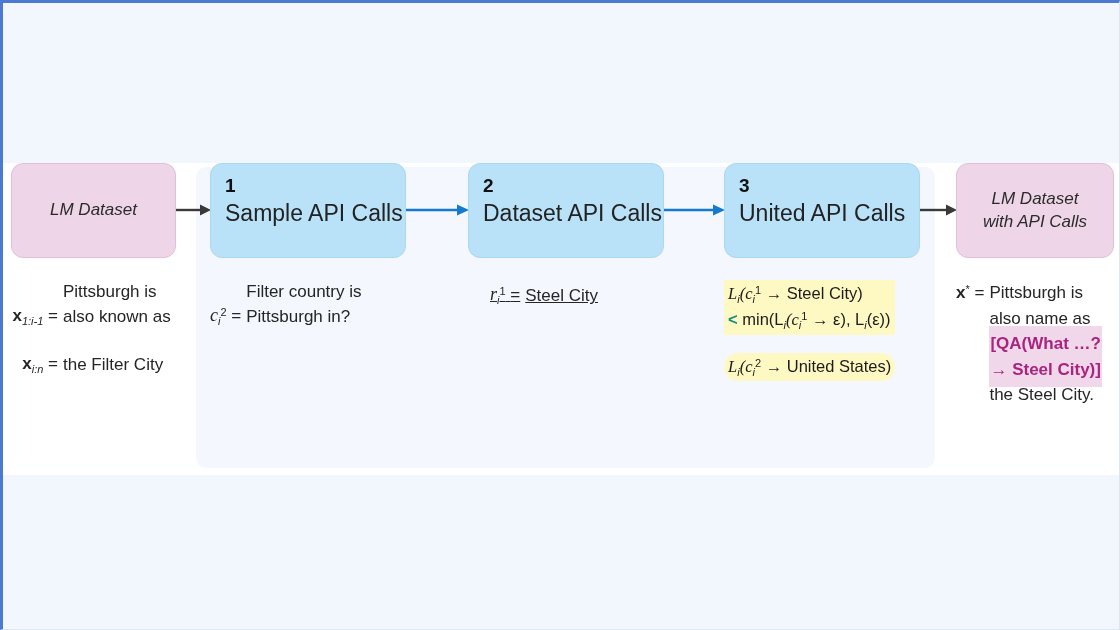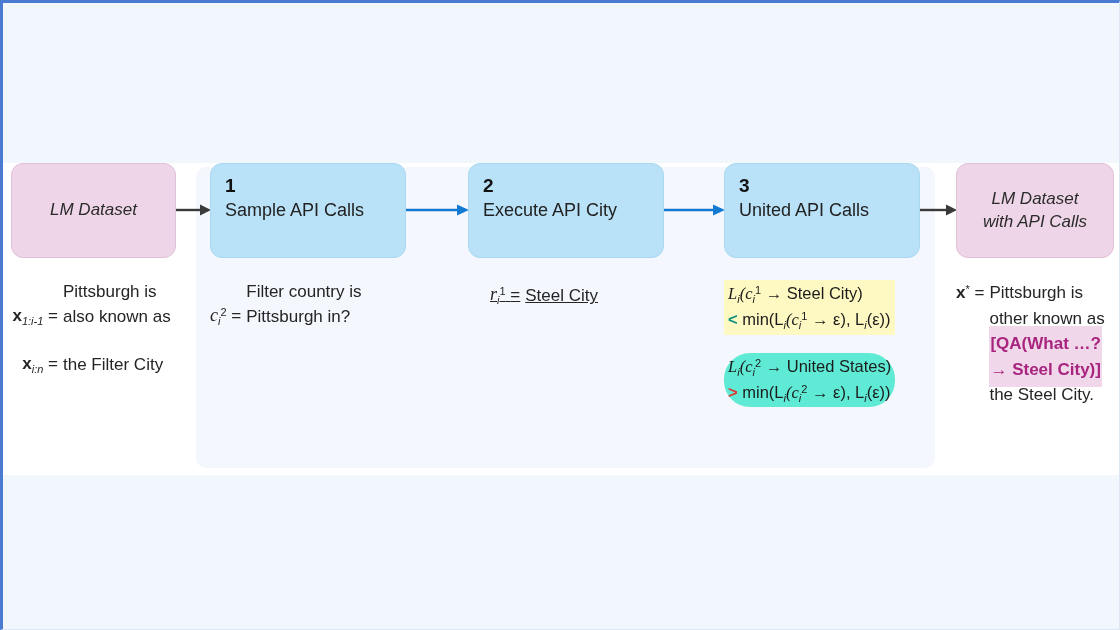--- a/index.html
+++ b/index.html
@@ -83,21 +83,21 @@
   }
 
   .step-num {
     font-size: 19px;
     font-weight: bold;
     color: #111;
     line-height: 1.1;
   }
 
   .step-title {
-    font-size: 18px;
+    font-size: 23px;
     color: #222;
     margin-top: 3px;
     line-height: 1.2;
   }
 
   
   .arrow {
     position: absolute;
     height: 14px;
     top: 40px;
@@ -156,21 +156,21 @@
     font-size: 16.5px;
     line-height: 1.5;
     color: #1c1c1c;
     display: inline-block;
     padding: 1px 4px;
     margin-bottom: 18px;
   }
   .formula .fline { display: block; white-space: nowrap; }
 
   .hl-teal { background: #fef9c3; }
-  .hl-pink { background: #5eead4; border-radius: 26px; }
+  .hl-pink { background: #fef9c3; border-radius: 26px; }
 
   .op-lt { color: #0f8f7e; font-weight: bold; }
   .op-gt { color: #e0342f; font-weight: bold; }
 
   .mser { font-family: "Liberation Serif", serif; font-style: italic; }
 
   
   #col-output .col-body { font-size: 17px; }
   #col-output .out-row { display: flex; align-items: flex-start; }
   #col-output .out-lines { padding-left: 5px; line-height: 1.5; }
@@ -232,21 +232,21 @@
   <div class="arrow" id="arrow-2">
     <svg width="64" height="14" viewBox="0 0 64 14">
       <line x1="0" y1="7" x2="53" y2="7" stroke="#1479d0" stroke-width="2.6"></line>
       <polygon points="51,1.5 63,7 51,12.5" fill="#1479d0"></polygon>
     </svg>
   </div>
 
   <div class="col" id="col-step2">
     <div class="box box-blue">
       <div class="step-num">2</div>
-      <div class="step-title">Execute API City</div>
+      <div class="step-title">Dataset API Calls</div>
     </div>
 
     <div class="col-body">
       <div class="eq-row">
         <span class="eq-sym"><span class="vital">r</span><sub>i</sub><sup>1</sup>&nbsp;<span>=</span></span>
         <span class="eq-txt">Steel City</span>
       </div>
 
     </div>
   </div>
@@ -266,21 +266,20 @@
 
     <div class="col-body">
 
       <div class="formula hl-teal">
         <span class="fline"><span class="mser">L</span><sub>i</sub><span class="mser">(c</span><sub>i</sub><sup>1</sup> <span>→</span> <span>Steel City)</span></span>
         <span class="fline"><span class="op-lt">&lt;</span> <span>min(L</span><sub>i</sub><span class="mser">(c</span><sub>i</sub><sup>1</sup> <span>→</span> <span>ε), L</span><sub>i</sub><span>(ε))</span></span>
       </div>
 
       <div class="formula hl-pink">
         <span class="fline"><span class="mser">L</span><sub>i</sub><span class="mser">(c</span><sub>i</sub><sup>2</sup> <span>→</span> <span>United States)</span></span>
-        <span class="fline"><span class="op-gt">&gt;</span> <span>min(L</span><sub>i</sub><span class="mser">(c</span><sub>i</sub><sup>2</sup> <span>→</span> <span>ε), L</span><sub>i</sub><span>(ε))</span></span>
       </div>
 
     </div>
   </div>
 
   <div class="arrow" id="arrow-4">
     <svg width="38" height="14" viewBox="0 0 38 14">
       <line x1="0" y1="7" x2="28" y2="7" stroke="#3a3a3a" stroke-width="2.4"></line>
       <polygon points="26,1.5 37,7 26,12.5" fill="#3a3a3a"></polygon>
     </svg>
@@ -292,21 +291,21 @@
         <div>LM Dataset</div>
         <div>with API Calls</div>
       </div>
     </div>
 
     <div class="col-body">
       <div class="out-row">
         <span class="eq-sym"><span class="vbold">x</span><sup>*</sup>&nbsp;<span>=</span></span>
         <span class="out-lines">
           <span>Pittsburgh is</span><br>
-          <span>other known as</span><br>
+          <span>also name as</span><br>
           <span class="qa-hl">[QA(What …?</span><br>
           <span class="qa-hl">→ Steel City)]</span><br>
           <span>the Steel City.</span>
         </span>
       </div>
     </div>
   </div>
 
 </div>
 

